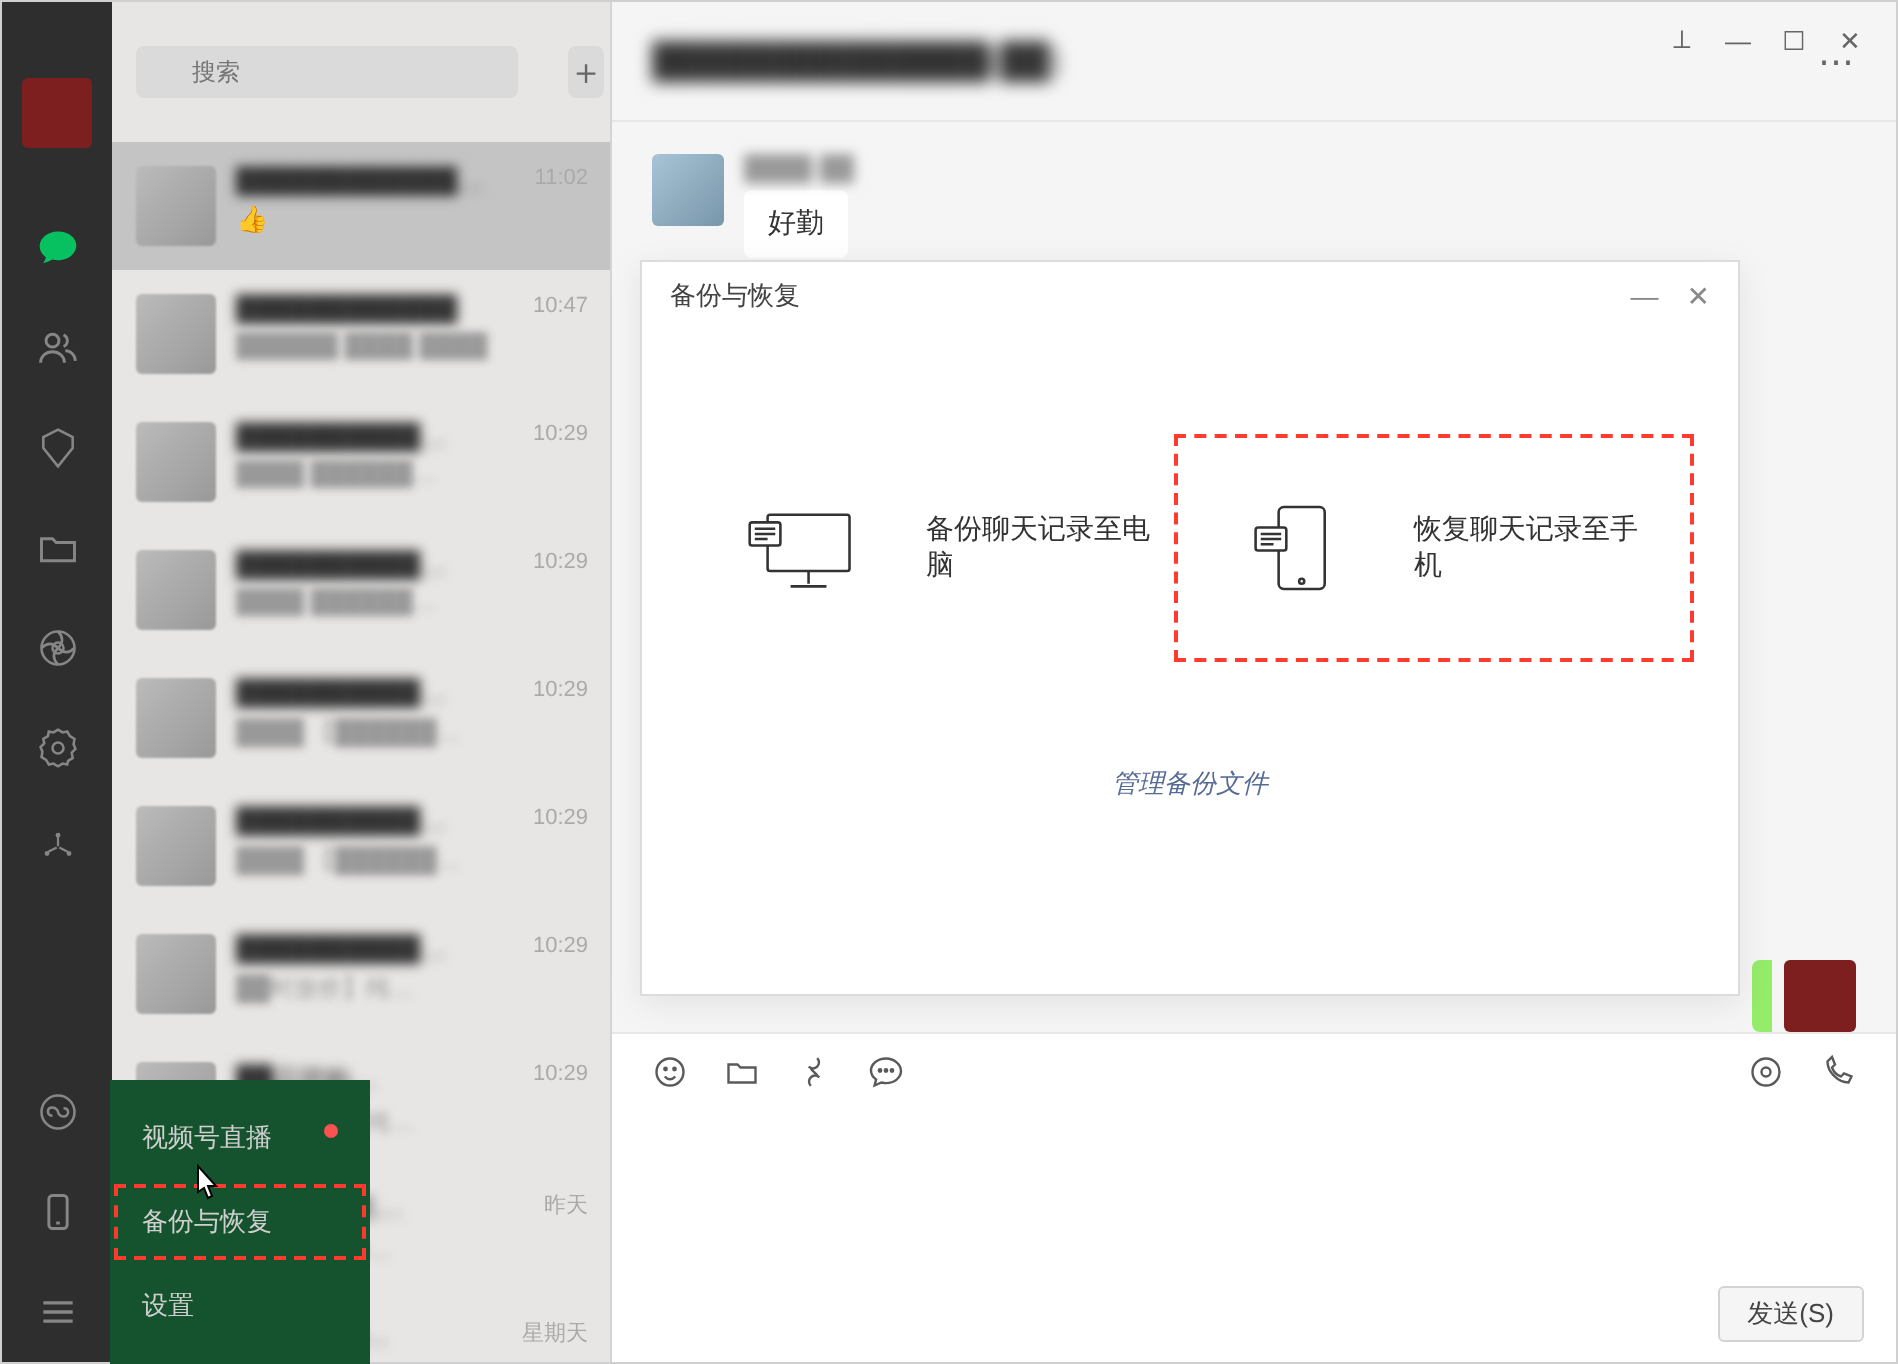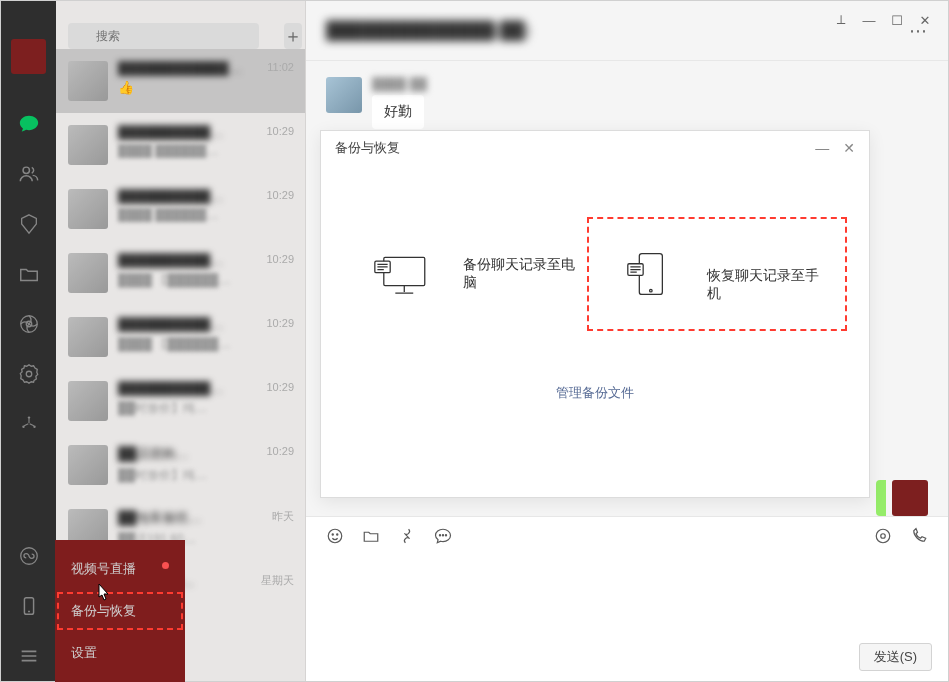--- a/index.html
+++ b/index.html
@@ -10,21 +10,21 @@
 
 .rail { width: 55px; background: #2e2e2e; display: flex; flex-direction: column; align-items: center; padding-top: 38px; position: relative; }
 .avatar-main { width: 35px; height: 35px; background: #7d1f1f; border-radius: 3px; margin-bottom: 25px; }
 .rail-icon { width: 26px; height: 26px; margin: 12px 0; display: flex; align-items: center; justify-content: center; color: #868686; cursor: pointer; }
 .rail-icon.active { color: #07c160; }
 .rail-spacer { flex: 1; }
 .rail-icon svg { width: 22px; height: 22px; }
 
 
 .chat-list { width: 250px; background: #e8e6e5; display: flex; flex-direction: column; border-right: 1px solid #d6d4d3; }
-.search-bar { display: flex; align-items: center; padding: 22px 12px 0; gap: 25px; }
+.search-bar { display: flex; align-items: center; padding: 22px 12px 22px; gap: 25px; }
 .search-input { flex: 1; height: 26px; background: #dadada; border: none; border-radius: 4px; padding: 0 8px 0 28px; font-size: 12px; color: #888; position: relative; }
 .search-wrap { flex: 1; position: relative; }
 .search-wrap .si { position: absolute; left: 7px; top: 5px; color: #888; }
 .add-btn { width: 26px; height: 26px; background: #dadada; border-radius: 4px; display: flex; align-items: center; justify-content: center; color: #666; font-size: 18px; cursor: pointer; }
 .chats { flex: 1; overflow: hidden; }
 .chat-item { display: flex; padding: 12px; gap: 10px; cursor: pointer; position: relative; }
 .chat-item.selected { background: #c5c4c4; }
 .chat-avatar { width: 40px; height: 40px; border-radius: 3px; background: linear-gradient(135deg,#bbb,#999); flex-shrink: 0; filter: blur(0.5px); }
 .chat-meta { flex: 1; min-width: 0; }
 .chat-title { font-size: 13px; color: #333; white-space: nowrap; overflow: hidden; text-overflow: ellipsis; filter: blur(3px); }
@@ -48,37 +48,37 @@
 .right-avatar { position: absolute; right: 20px; bottom: 165px; width: 36px; height: 36px; border-radius: 3px; background: #7d1f1f; }
 .right-bubble-edge { position: absolute; right: 62px; bottom: 165px; width: 10px; height: 36px; background: #95ec69; border-radius: 4px 0 0 4px; }
 
 .composer { height: 165px; border-top: 1px solid #e7e7e7; background: #fff; position: relative; }
 .composer-tools { display: flex; gap: 18px; padding: 10px 20px; align-items: center; color: #5a5a5a; }
 .composer-tools .right-tools { margin-left: auto; display: flex; gap: 18px; }
 .composer-tools span { cursor: pointer; display: flex; }
 .send-btn { position: absolute; right: 16px; bottom: 10px; padding: 4px 14px; border: 1px solid #d3d3d3; background: #f5f5f5; font-size: 13px; color: #444; cursor: pointer; border-radius: 3px; }
 
 
-.popup-menu { position: absolute; left: 55px; bottom: 0; width: 130px; background: #7f1d1d; z-index: 30; padding: 8px 0; }
+.popup-menu { position: absolute; left: 55px; bottom: 0; width: 130px; background: #14532d; z-index: 30; padding: 8px 0; }
 .popup-item { padding: 12px 16px; font-size: 13px; color: #cfcfcf; cursor: pointer; position: relative; }
 .popup-item .dot { width: 7px; height: 7px; background: #fa5151; border-radius: 50%; position: absolute; right: 16px; top: 14px; }
 .popup-item.highlighted { outline: 2px dashed #ff3b30; outline-offset: -4px; }
 .cursor { position: absolute; left: 94px; bottom: 74px; z-index: 40; }
 
 
 .modal { position: absolute; left: 320px; top: 130px; width: 550px; height: 368px; background: #fff; border: 1px solid #dcdcdc; z-index: 20; box-shadow: 0 4px 16px rgba(0,0,0,0.08); }
 .modal-header { display: flex; align-items: center; justify-content: space-between; padding: 8px 14px; font-size: 13px; color: #444; }
 .modal-header .ctrls { display: flex; gap: 14px; color: #888; font-size: 14px; }
 .modal-header .ctrls span { cursor: pointer; }
 .modal-body { display: flex; justify-content: space-around; padding: 60px 30px 20px; }
 .option { display: flex; flex-direction: row; align-items: center; gap: 28px; cursor: pointer; padding: 20px; }
-.option.highlighted { outline: 2px dashed #ff3b30; outline-offset: 6px; align-items: flex-end; }
+.option.highlighted { outline: 2px dashed #ff3b30; outline-offset: 6px; }
 .option-label { font-size: 14px; color: #333; }
 .option svg { width: 72px; height: 58px; }
-.modal-footer { text-align: center; padding-top: 40px; }
+.modal-footer { text-align: center; padding-top: 40px; font-style: italic; }
 .modal-link { color: #576b95; font-size: 13px; cursor: pointer; }
 
 .icon-sm { width: 18px; height: 18px; }
 </style>
 </head>
 <body>
 
 <div class="app">
 
   <div class="rail">
@@ -158,20 +158,28 @@
       <div class="add-btn">＋</div>
     </div>
     <div class="chats" id="chats">
         <div class="chat-item selected">
           <div class="chat-avatar"></div>
     <div class="chat-meta">
       <div class="chat-title">████████████…</div>
       <div class="chat-emoji">👍</div>
     </div>
     <div class="chat-time">11:02</div>
+        </div>
+        <div class="chat-item">
+          <div class="chat-avatar"></div>
+    <div class="chat-meta">
+      <div class="chat-title">████████████</div>
+      <div class="chat-preview">██████ ████ ████</div>
+    </div>
+    <div class="chat-time">10:47</div>
         </div>
         <div class="chat-item">
           <div class="chat-avatar"></div>
     <div class="chat-meta">
       <div class="chat-title">██████████…</div>
       <div class="chat-preview">████ ██████…</div>
     </div>
     <div class="chat-time">10:29</div>
         </div>
         <div class="chat-item">

